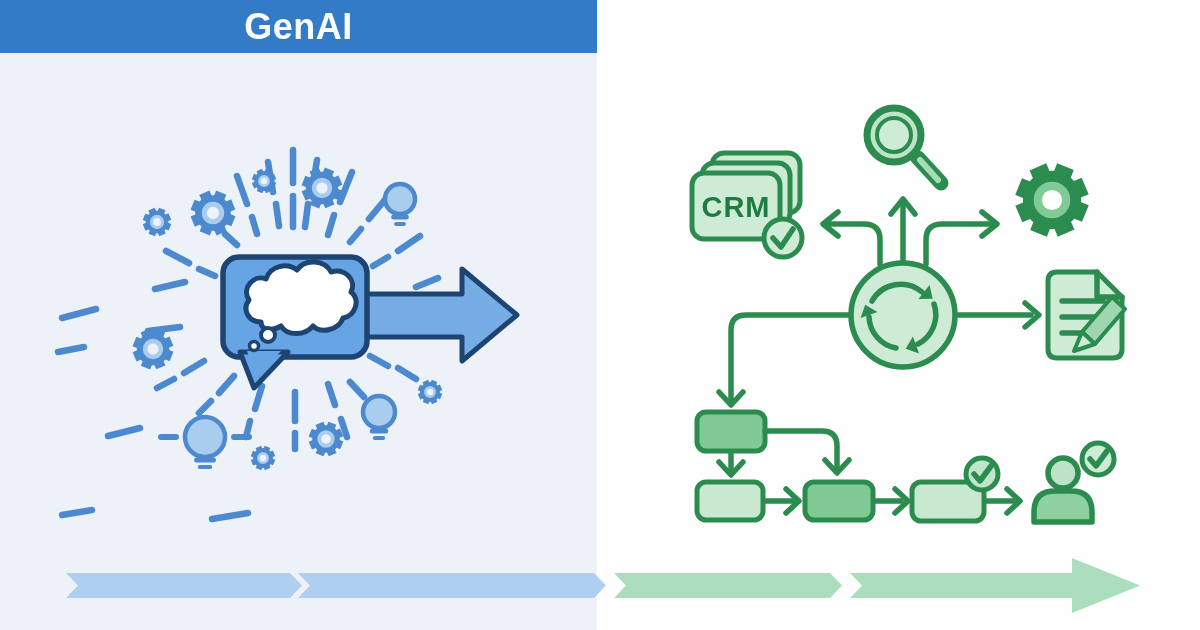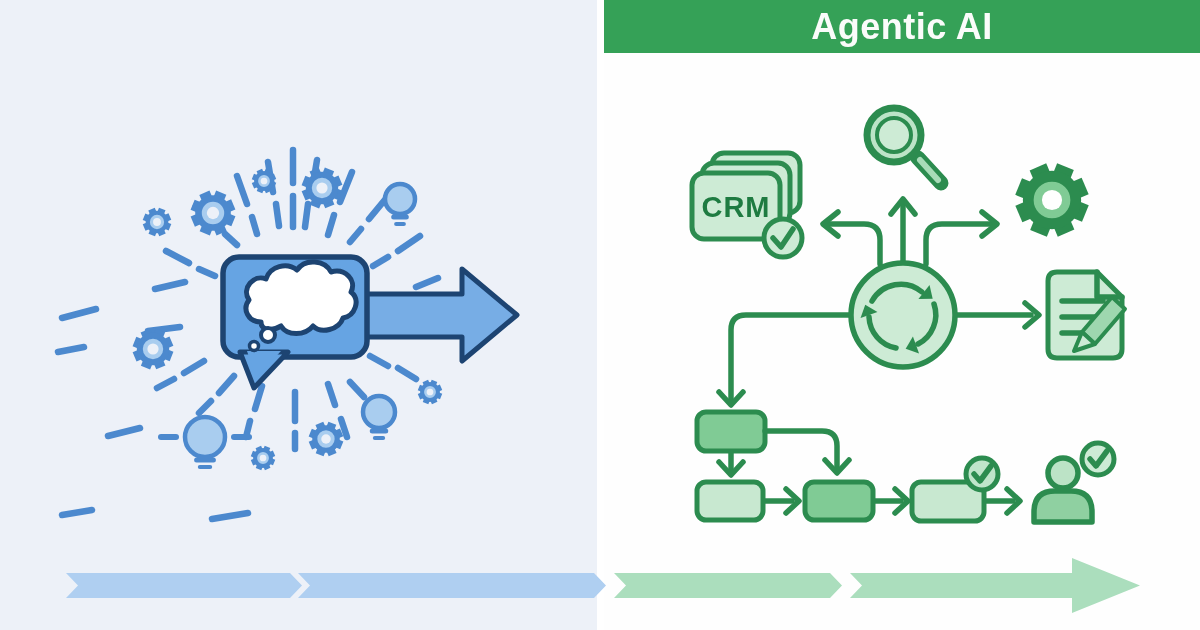--- a/index.html
+++ b/index.html
@@ -25,22 +25,22 @@
   .g-box{stroke:var(--green-stroke);stroke-width:5;stroke-linejoin:round;}
   .crm-label{font-family:"Liberation Sans",sans-serif;font-size:29px;font-weight:bold;fill:var(--crm-text);letter-spacing:1px;}
 </style>
 </head>
 <body>
 
 <div id="stage">
   <div class="panel" id="left-panel"></div>
   <div class="panel" id="right-panel"></div>
 
-  <div class="header" id="right-header">
-    <span>Agentic AI</span>
+  <div class="header" id="left-header">
+    <span>GenAI</span>
   </div>
 
   <svg id="art" width="1200" height="630" viewBox="0 0 1200 630">
 
     <g id="left-art">
       <g id="rays">
           <line x1="293" y1="150" x2="293" y2="183" stroke="#4C89CE" stroke-width="6.5" stroke-linecap="round"></line>
           <line x1="293" y1="196" x2="293" y2="227" stroke="#4C89CE" stroke-width="6.5" stroke-linecap="round"></line>
           <line x1="317" y1="160" x2="312" y2="190" stroke="#4C89CE" stroke-width="6.5" stroke-linecap="round"></line>
           <line x1="308" y1="204" x2="305" y2="227" stroke="#4C89CE" stroke-width="6.5" stroke-linecap="round"></line>

